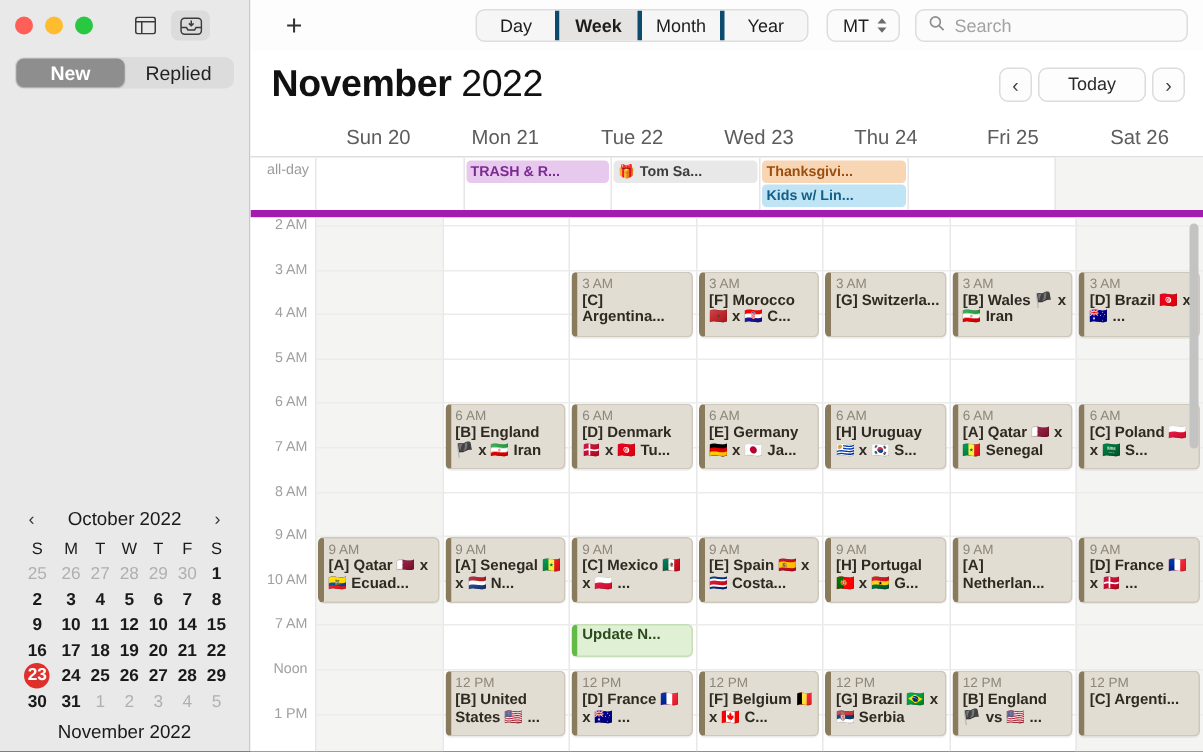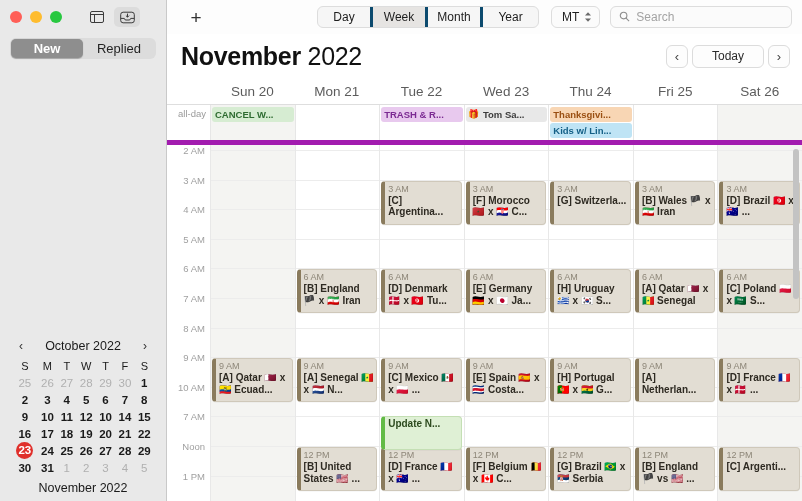--- a/index.html
+++ b/index.html
@@ -135,21 +135,21 @@
     margin-left: 110px;
     overflow: hidden;
   }
   .seg-views > div {
     display: flex; align-items: center; justify-content: center;
     min-width: 55px;
     font-size: 12px; color: #1d1d1d;
     border-right: 3px solid #0c4a6e;
   }
   .seg-views > div:last-child { border-right: none; }
-  .seg-views > div.sel { background: #e6e4e2; font-weight: normal; }
+  .seg-views > div.sel { background: #e6e4e2; font-weight: bold; }
 
   .tz-select {
     display: flex; align-items: center; gap: 5px;
     margin-left: 12px;
     height: 22px;
     border: 1px solid #dddddd;
     border-radius: 6px;
     background: #fbfbfb;
     padding: 0 7px 0 10px;
     font-size: 12px; color: #1d1d1d;
@@ -470,25 +470,20 @@
         <div class="dh">Mon 21</div>
         <div class="dh">Tue 22</div>
         <div class="dh">Wed 23</div>
         <div class="dh">Thu 24</div>
         <div class="dh">Fri 25</div>
         <div class="dh">Sat 26</div>
       </div>
 
     <div id="allday">
       <div class="gut">all-day</div>
-    <div class="adcol weekend">
-          <div class="ad-chip" style="background: rgb(214, 236, 210); color: rgb(46, 107, 49);">
-            <span>CANCEL W...</span>
-          </div>
-        </div>
         <div class="adcol"></div>
         <div class="adcol">
           <div class="ad-chip" style="background: rgb(232, 201, 238); color: rgb(123, 42, 146);">
             <span>TRASH &amp; R...</span>
           </div>
         </div>
         <div class="adcol">
           <div class="ad-chip" style="background: rgb(232, 232, 232); color: rgb(60, 60, 60);">
             <span style="font-size: 9px;">🎁</span>
             <span>Tom Sa...</span>
@@ -589,21 +584,21 @@
               <div class="n">[D] Denmark 🇩🇰 x 🇹🇳 Tu...</div>
             </div>
             <div class="ev" style="top: 213.232px; height: 44px;">
               <div class="t">9 AM</div>
               <div class="n">[C] Mexico 🇲🇽 x 🇵🇱 ...</div>
             </div>
             <div class="ev" style="top: 302.032px; height: 44px;">
               <div class="t">12 PM</div>
               <div class="n">[D] France 🇫🇷 x 🇦🇺 ...</div>
             </div>
-            <div class="ev green" style="top: 270.952px; height: 34px; padding: 1px 12px 0px 3px; z-index: 5;">
+            <div class="ev green" style="top: 270.952px; height: 22px; padding: 1px 12px 0px 3px; z-index: 5;">
               <div class="n">Update N...</div>
             </div>
           </div>
           <div class="daycol">
             <div class="hline" style="top: 5.032px;"></div>
             <div class="hline" style="top: 34.632px;"></div>
             <div class="hline" style="top: 64.232px;"></div>
             <div class="hline" style="top: 93.832px;"></div>
             <div class="hline" style="top: 123.432px;"></div>
             <div class="hline" style="top: 153.032px;"></div>

